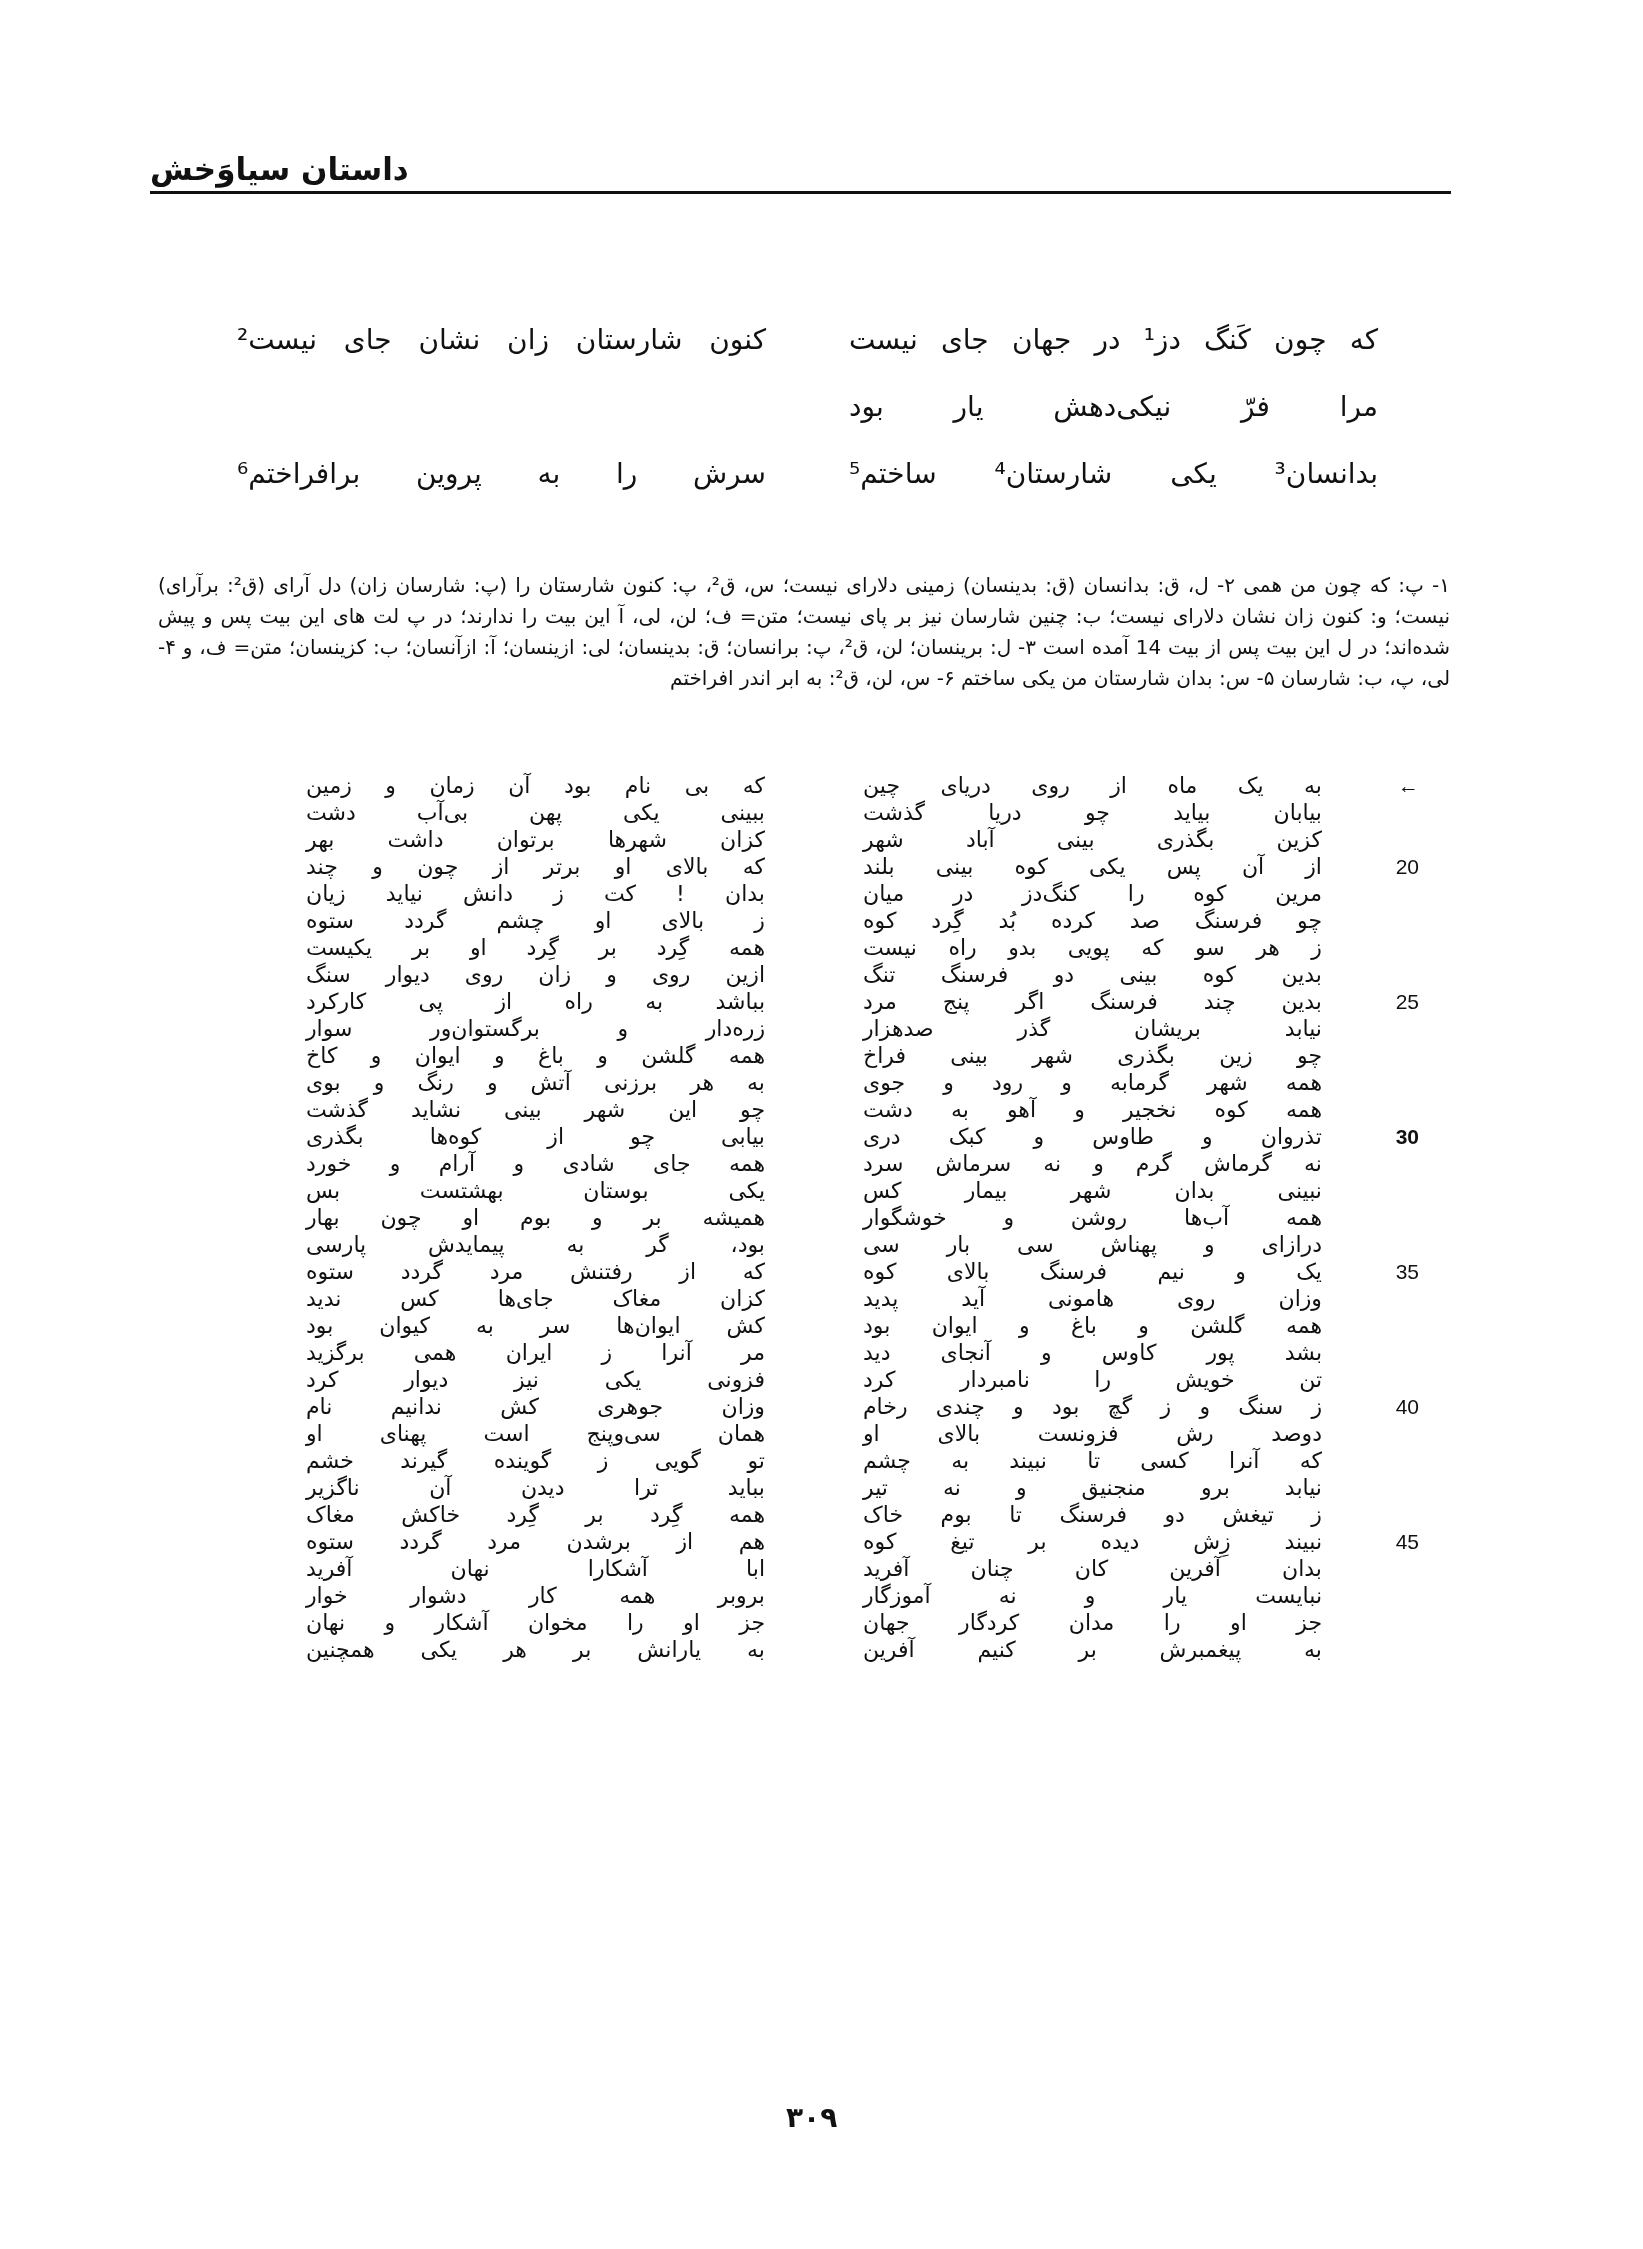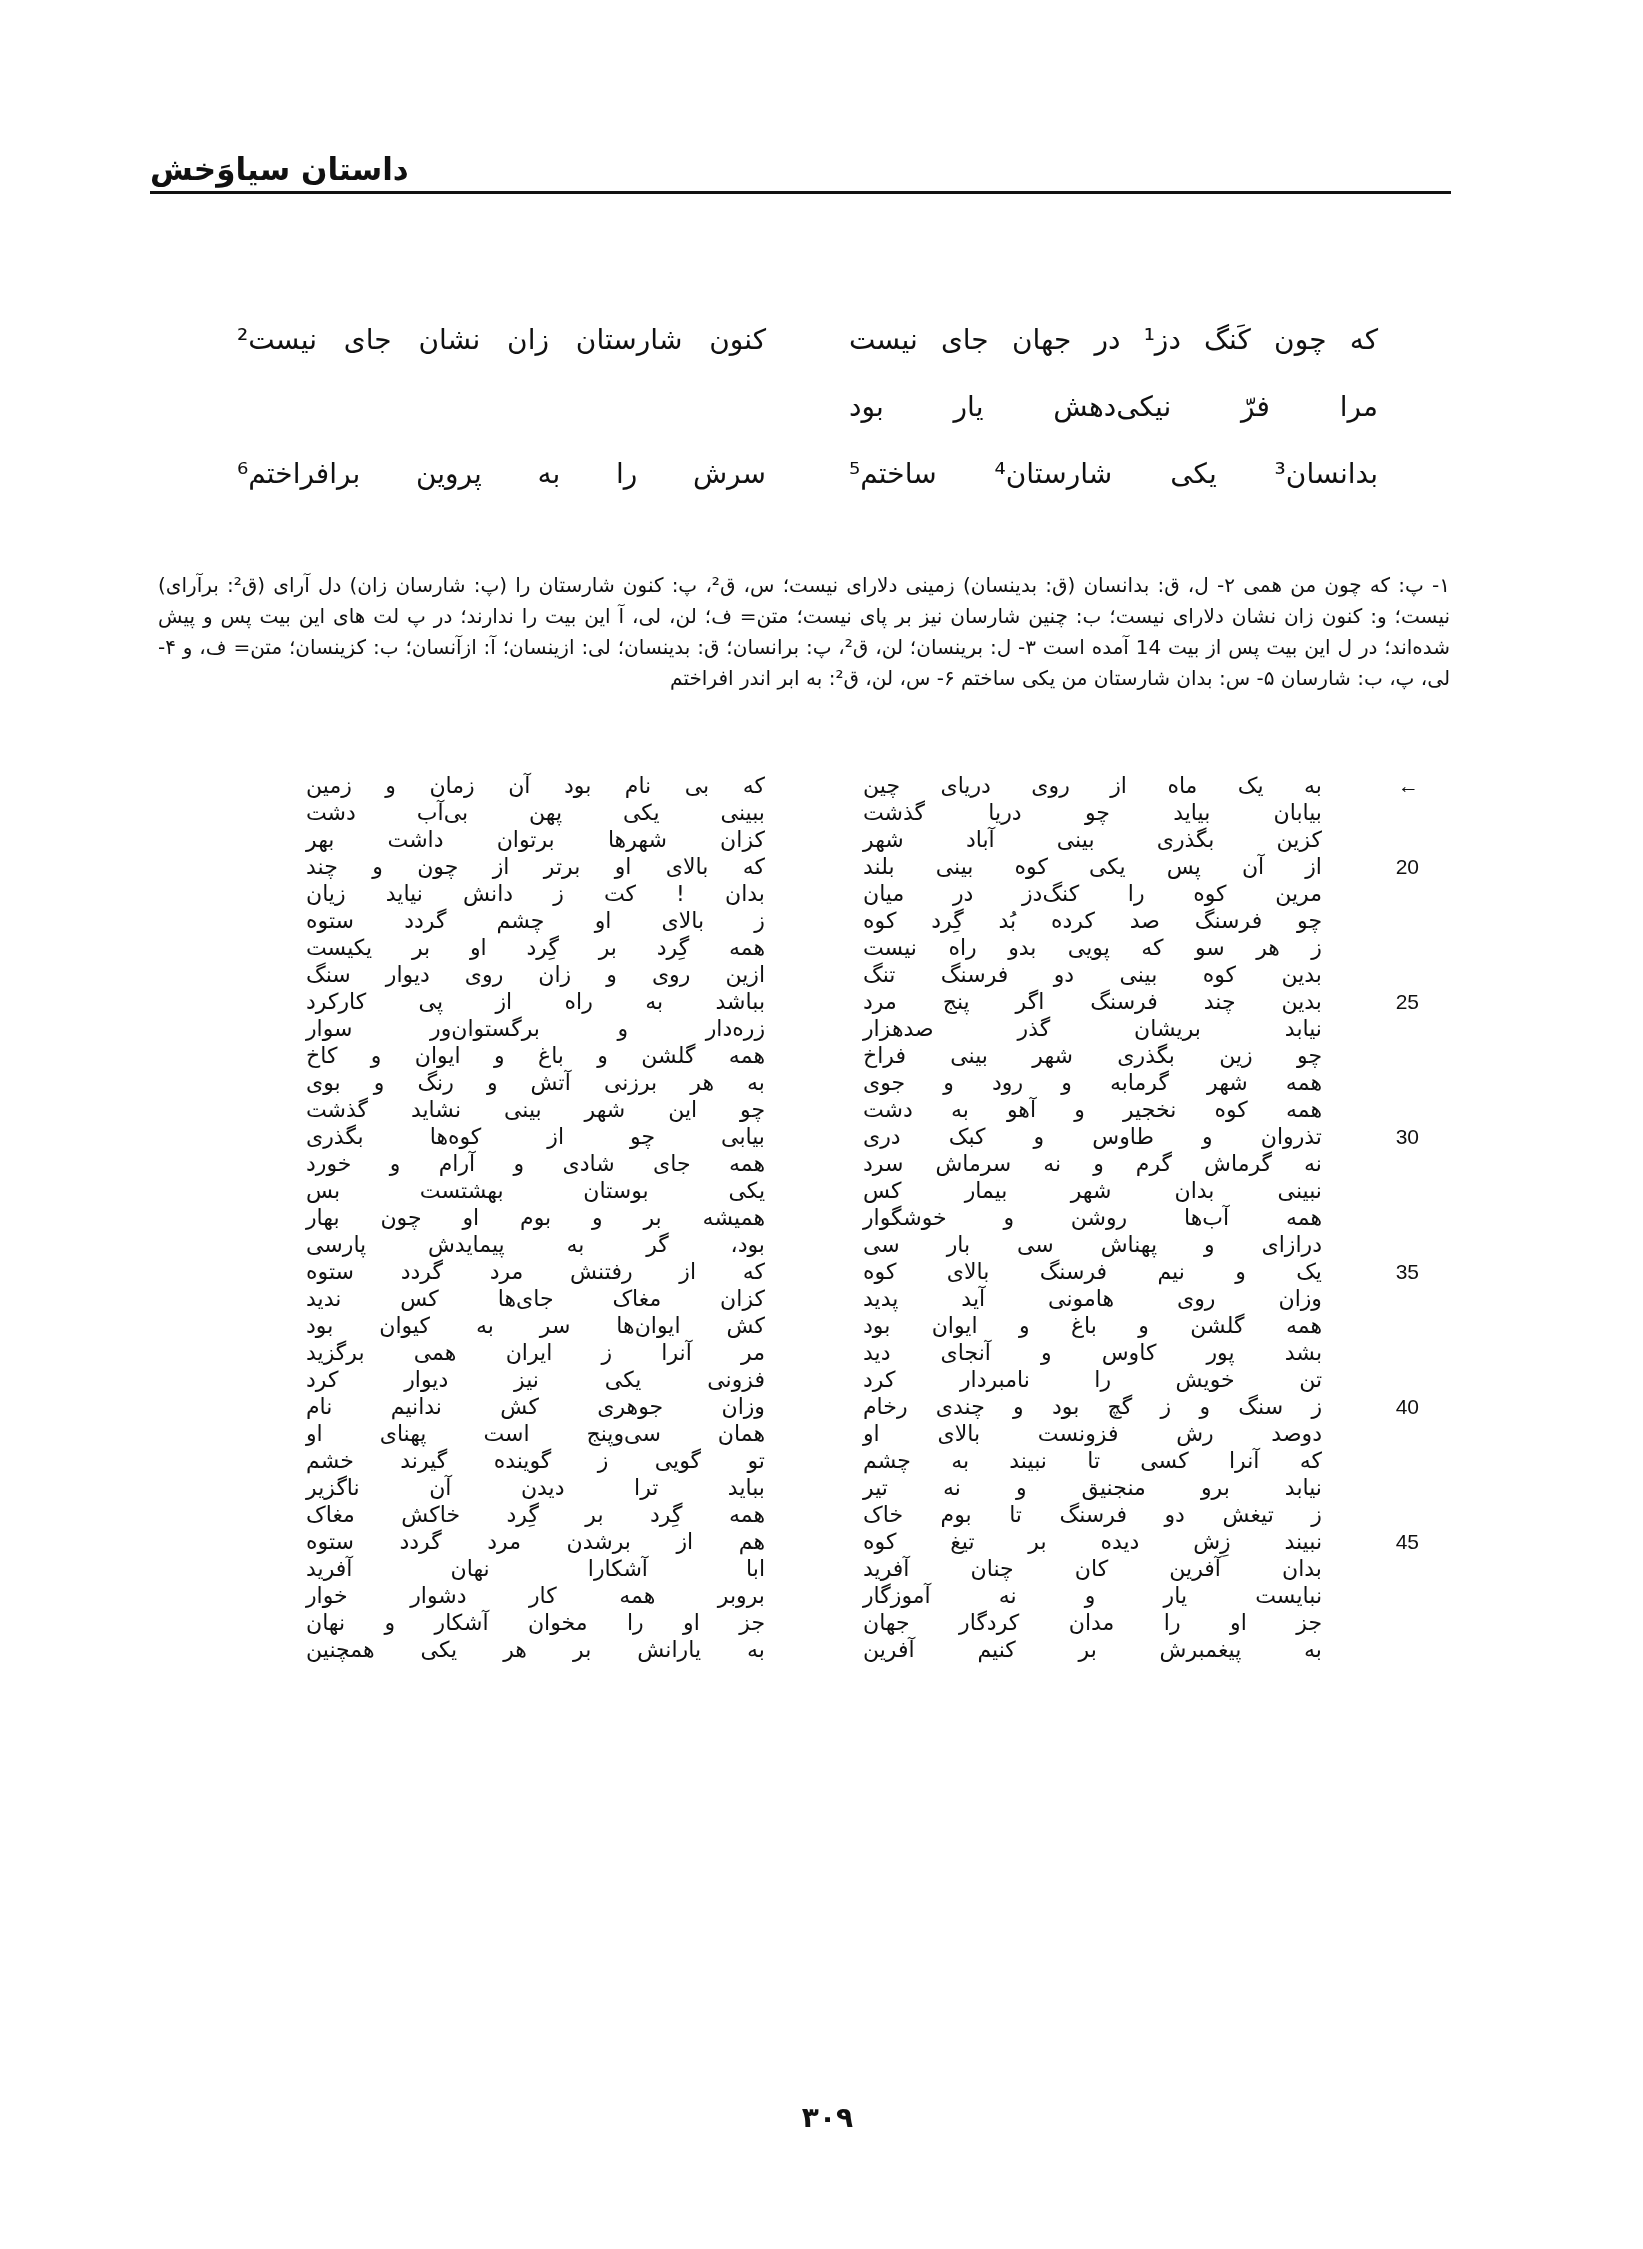--- a/index.html
+++ b/index.html
@@ -41,21 +41,21 @@
   .verse-row .hem { width: 459px; font-size: 22px; }
   .marker {
     position: absolute; left: 1106px; font-size: 21px;
     font-family: "Liberation Sans", sans-serif; direction: ltr;
   }
   .line-no {
     position: absolute; font-size: 21px; font-family: "Liberation Sans", sans-serif;
     left: 1099px; direction: ltr; width: 56px; text-align: right;
   }
   .page-number {
-    position: absolute; top: 2101px; left: 786px; width: 83px; text-align: center;
+    position: absolute; top: 2101px; left: 786px; width: 83px; text-align: left;
     font-size: 28px; font-weight: bold; direction: rtl;
   }
 </style>
 </head>
 <body>
 
 <div class="running-head">داستان سیاوَخش</div>
 <div class="head-rule"></div>
 
 <div class="intro">
@@ -128,21 +128,21 @@
       <div class="hem">همه شهر گرمابه و رود و جوی</div>
       <div class="hem">به هر برزنی آتش و رنگ و بوی</div>
     </div>
     <div class="verse-row" style="height: 27px; margin-bottom: 0px;">
       <div class="hem">همه کوه نخجیر و آهو به دشت</div>
       <div class="hem">چو این شهر بینی نشاید گذشت</div>
     </div>
     <div class="verse-row" style="height: 27px; margin-bottom: 0px;">
       <div class="hem">تذروان و طاوس و کبک دری</div>
       <div class="hem">بیابی چو از کوه‌ها بگذری</div>
-      <span class="line-no" style="left: auto; right: -97px;">30</span>
+      <span class="line-no" style="left: auto; right: -97px; font-weight: bold;">30</span>
     </div>
     <div class="verse-row" style="height: 27px; margin-bottom: 0px;">
       <div class="hem">نه گرماش گرم و نه سرماش سرد</div>
       <div class="hem">همه جای شادی و آرام و خورد</div>
     </div>
     <div class="verse-row" style="height: 27px; margin-bottom: 0px;">
       <div class="hem">نبینی بدان شهر بیمار کس</div>
       <div class="hem">یکی بوستان بهشتست بس</div>
     </div>
     <div class="verse-row" style="height: 27px; margin-bottom: 0px;">

